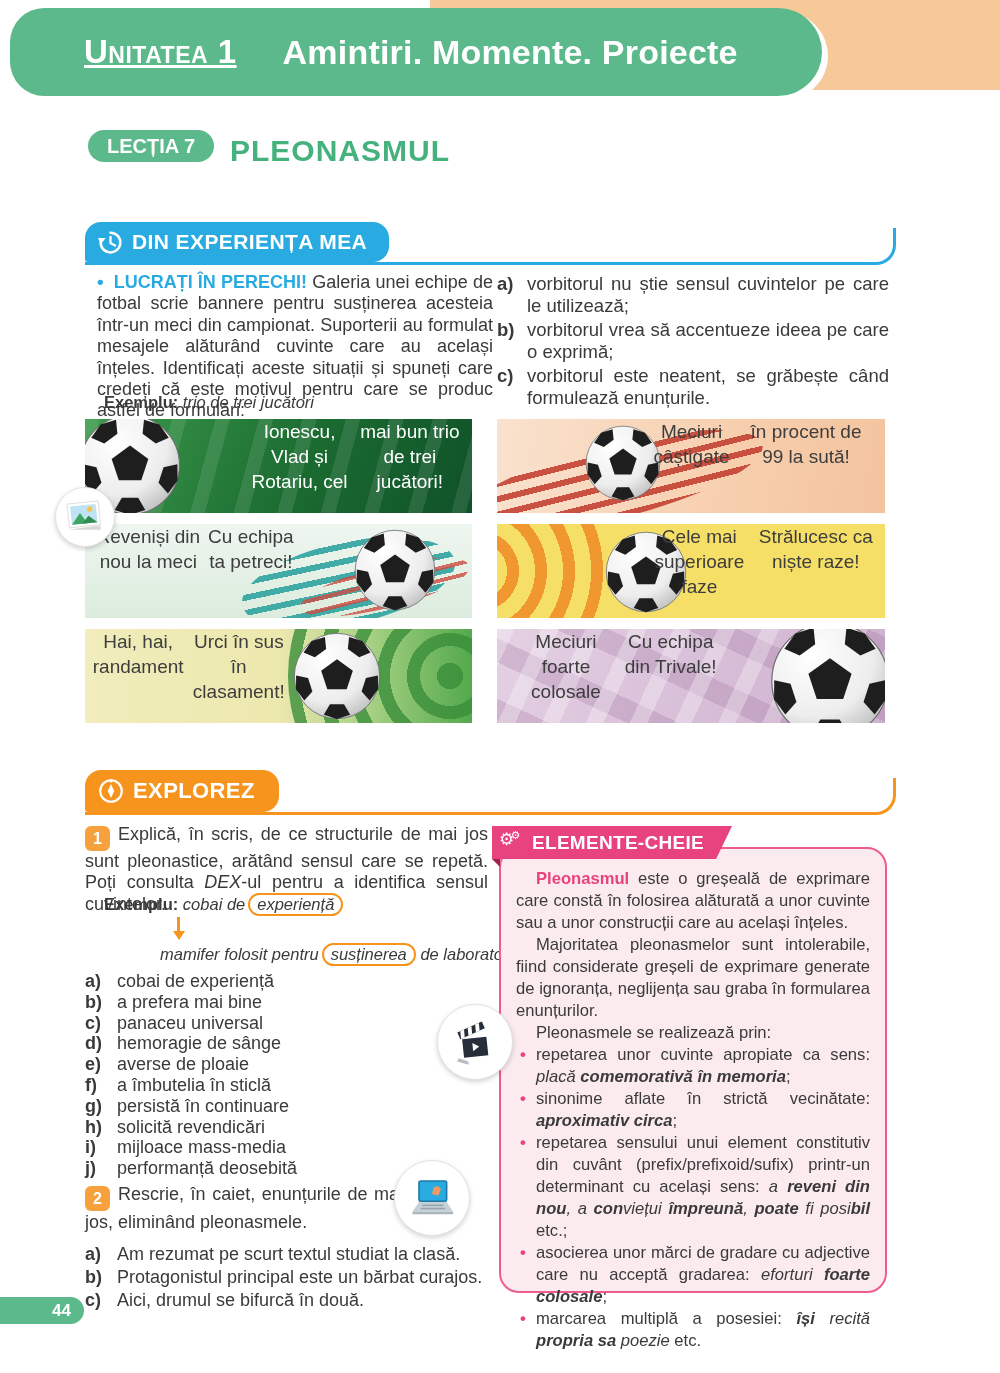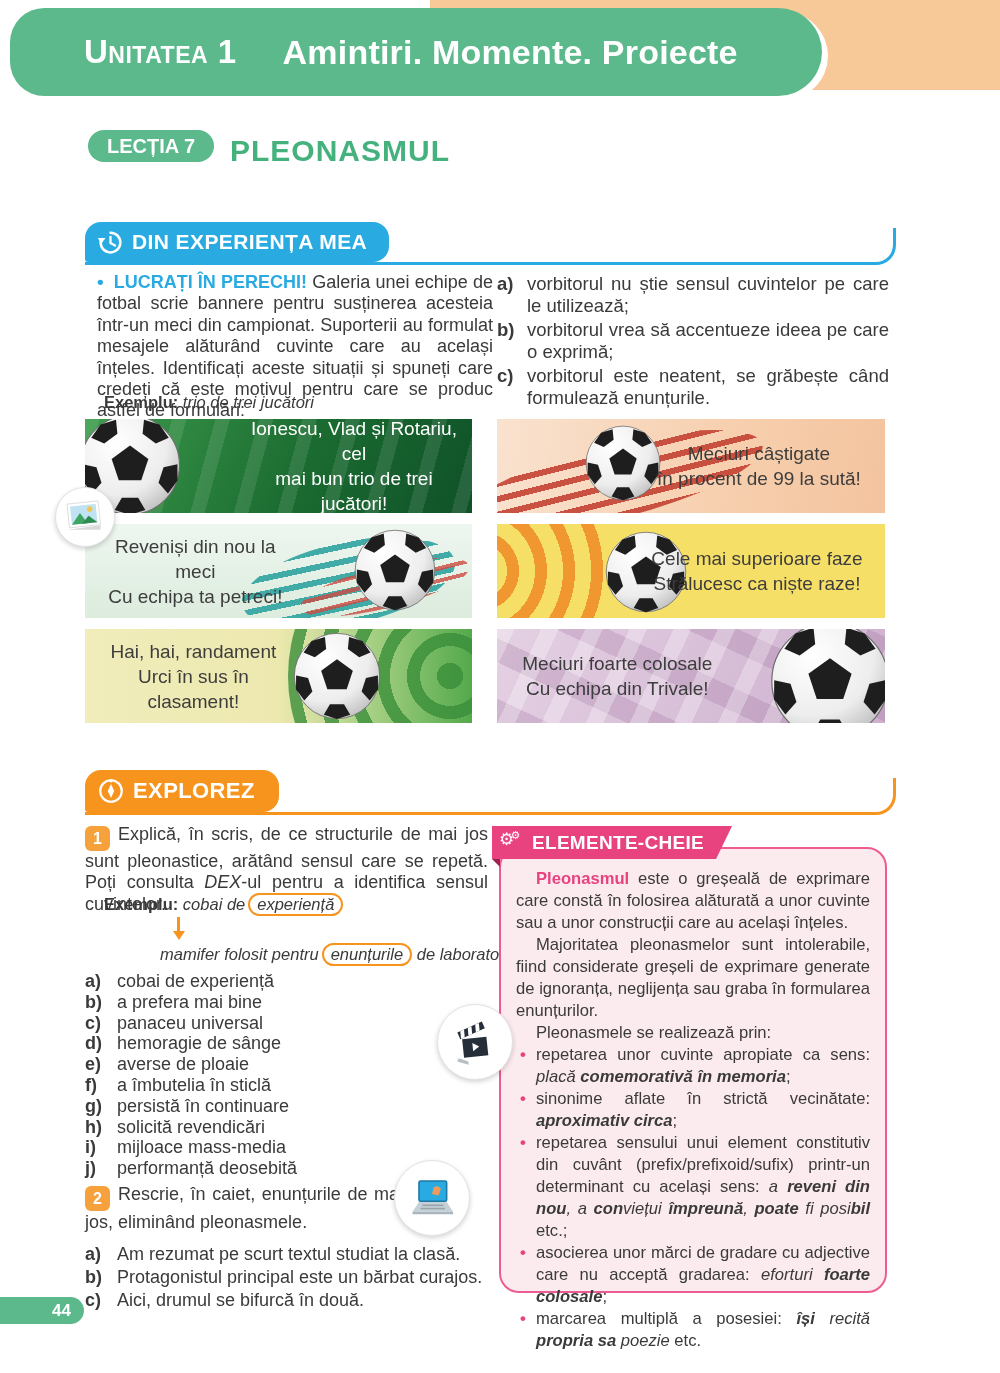--- a/index.html
+++ b/index.html
@@ -3,21 +3,21 @@
 <meta charset="utf-8">
 <style>
   html,body{margin:0;padding:0;background:#fff;}
   .page{position:relative;width:1000px;height:1373px;background:#fff;overflow:hidden;
         font-family:"Liberation Sans","DejaVu Sans",sans-serif;color:#3a3a3a;}
 
   
   .orange-band{position:absolute;left:430px;top:0;width:570px;height:90px;background:#f8c998;}
   .unit-banner{position:absolute;left:10px;top:8px;width:812px;height:88px;background:#5bb98b;
     border-radius:36px 46px 46px 36px;box-shadow:6px 4px 0 #ffffff;display:flex;align-items:center;}
-  .unit-label{margin-left:74px;font-variant:small-caps;font-weight:bold;font-size:33px;color:#fff;letter-spacing:.5px;}
+  .unit-label{margin-left:74px;font-variant:small-caps;font-weight:bold;font-size:33px;color:#fff;letter-spacing:.5px;text-decoration:underline;}
   .unit-title{margin-left:46px;font-weight:bold;font-size:34px;color:#fff;letter-spacing:.2px;}
   .lesson-badge{position:absolute;left:88px;top:130px;width:126px;height:32px;background:#5bb98b;color:#fff;
     border-radius:21px;display:flex;align-items:center;justify-content:center;font-weight:bold;font-size:20px;}
   .lesson-title{position:absolute;left:230px;top:134px;font-weight:bold;font-size:30px;color:#45b27e;letter-spacing:1px;}
 
   
   .rule{position:absolute;border-bottom:3px solid;border-right:3px solid;border-bottom-right-radius:20px;}
   .rule.cyan{left:85px;top:228px;width:808px;height:34px;border-color:#29abe2;}
   .rule.orange{left:85px;top:778px;width:808px;height:34px;border-color:#f7941e;}
   .sec-banner{position:absolute;height:40px;display:inline-flex;align-items:center;color:#fff;font-weight:bold;
@@ -35,21 +35,21 @@
   .exemplu{position:absolute;font-size:16.5px;}
   .exemplu .lab{font-weight:bold;}
   .exemplu .it{font-style:italic;}
   .ex1-exemplu1{left:104px;top:393px;}
   .reasons{left:497px;top:273px;width:392px;}
   .reason{position:relative;padding-left:30px;text-align:justify;margin-bottom:1.2px;line-height:22.4px;font-size:18.5px;}
   .reason .lab{position:absolute;left:0;font-weight:bold;}
 
   
   .sbanner{position:absolute;width:387px;height:94px;overflow:hidden;}
-  .btxt{position:absolute;top:0;bottom:0;display:flex;flex-direction:column;justify-content:center;
+  .btxt{position:absolute;top:0;bottom:0;display:flex;flex-direction:row;justify-content:center;
     text-align:center;font-size:19px;line-height:25px;color:#3d3d3d;z-index:2;}
   .ball{position:absolute;z-index:1;}
   .r1{top:419px;}.r2{top:524px;}.r3{top:629px;}
   .cl{left:85px;}.cr{left:497px;width:388px;}
 
   .b1{background:linear-gradient(115deg,#3d9c4c 0%,#1b6c31 55%,#0f5128 100%);}
   .b1::before{content:"";position:absolute;inset:0;
      background:repeating-linear-gradient(105deg,rgba(255,255,255,.10) 0 14px,transparent 14px 42px);}
   .b1 .btxt{left:41%;right:2%;color:#fff;}
   .b1 .ball{left:-6px;top:-5px;width:102px;height:102px;}
@@ -268,21 +268,21 @@
     <span>EXPLOREZ</span>
   </div>
 
   <div class="col ex1"><span class="badge">1</span><span><span>Explică, în scris, de ce structurile de mai jos sunt pleonastice, arătând sensul care se repetă. Poți consulta </span><span style="font-style: italic;">DEX</span><span>-ul pentru a identifica sensul cuvintelor.</span></span></div>
 
   <div class="exemplu" style="left:104px;top:893px;">
     <span class="lab">Exemplu:</span><span class="it"> cobai de</span><span class="oval">experiență</span>
   </div>
   <div class="ex-arrow"></div>
   <div class="exemplu" style="left:160px;top:943px;">
-    <span class="it">mamifer folosit pentru</span><span class="oval">enunțurile</span><span class="it"> de laborator</span>
+    <span class="it">mamifer folosit pentru</span><span class="oval">susținerea</span><span class="it"> de laborator</span>
   </div>
 
   <div class="list1">
     <div class="li"><span class="lab">a)</span><span>cobai de experiență</span></div>
     <div class="li"><span class="lab">b)</span><span>a prefera mai bine</span></div>
     <div class="li"><span class="lab">c)</span><span>panaceu universal</span></div>
     <div class="li"><span class="lab">d)</span><span>hemoragie de sânge</span></div>
     <div class="li"><span class="lab">e)</span><span>averse de ploaie</span></div>
     <div class="li"><span class="lab">f)</span><span>a îmbutelia în sticlă</span></div>
     <div class="li"><span class="lab">g)</span><span>persistă în continuare</span></div>

